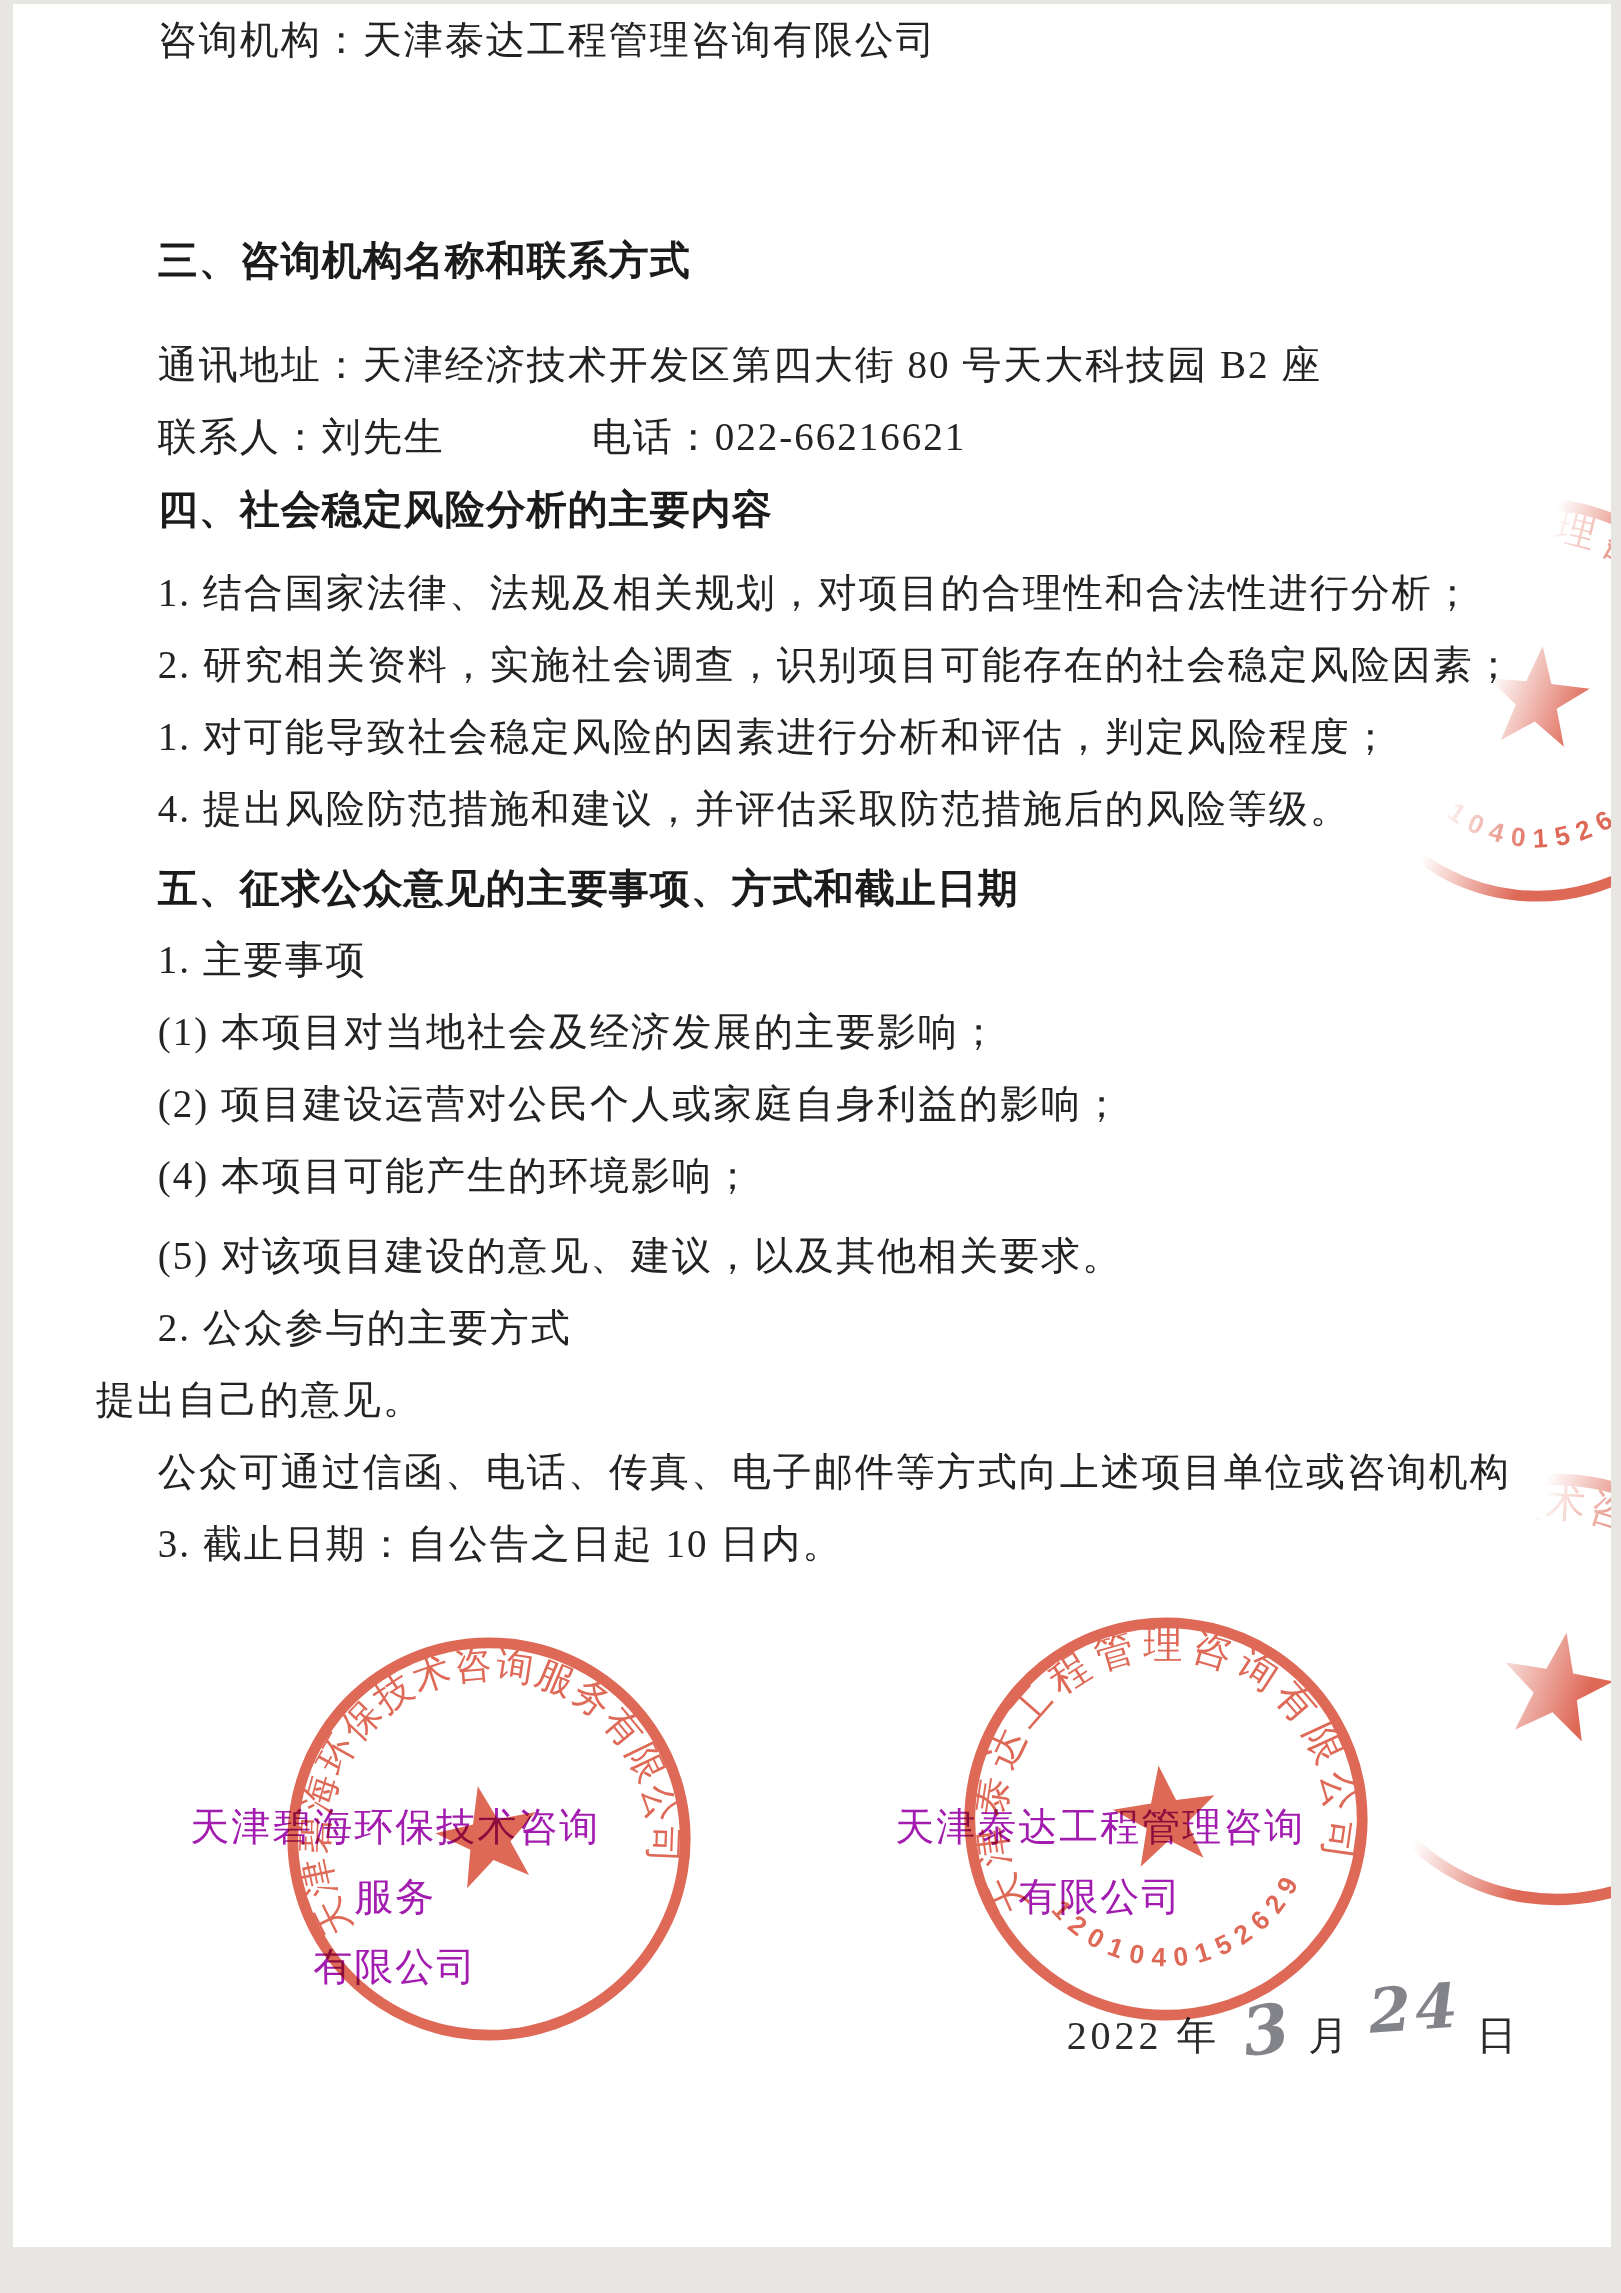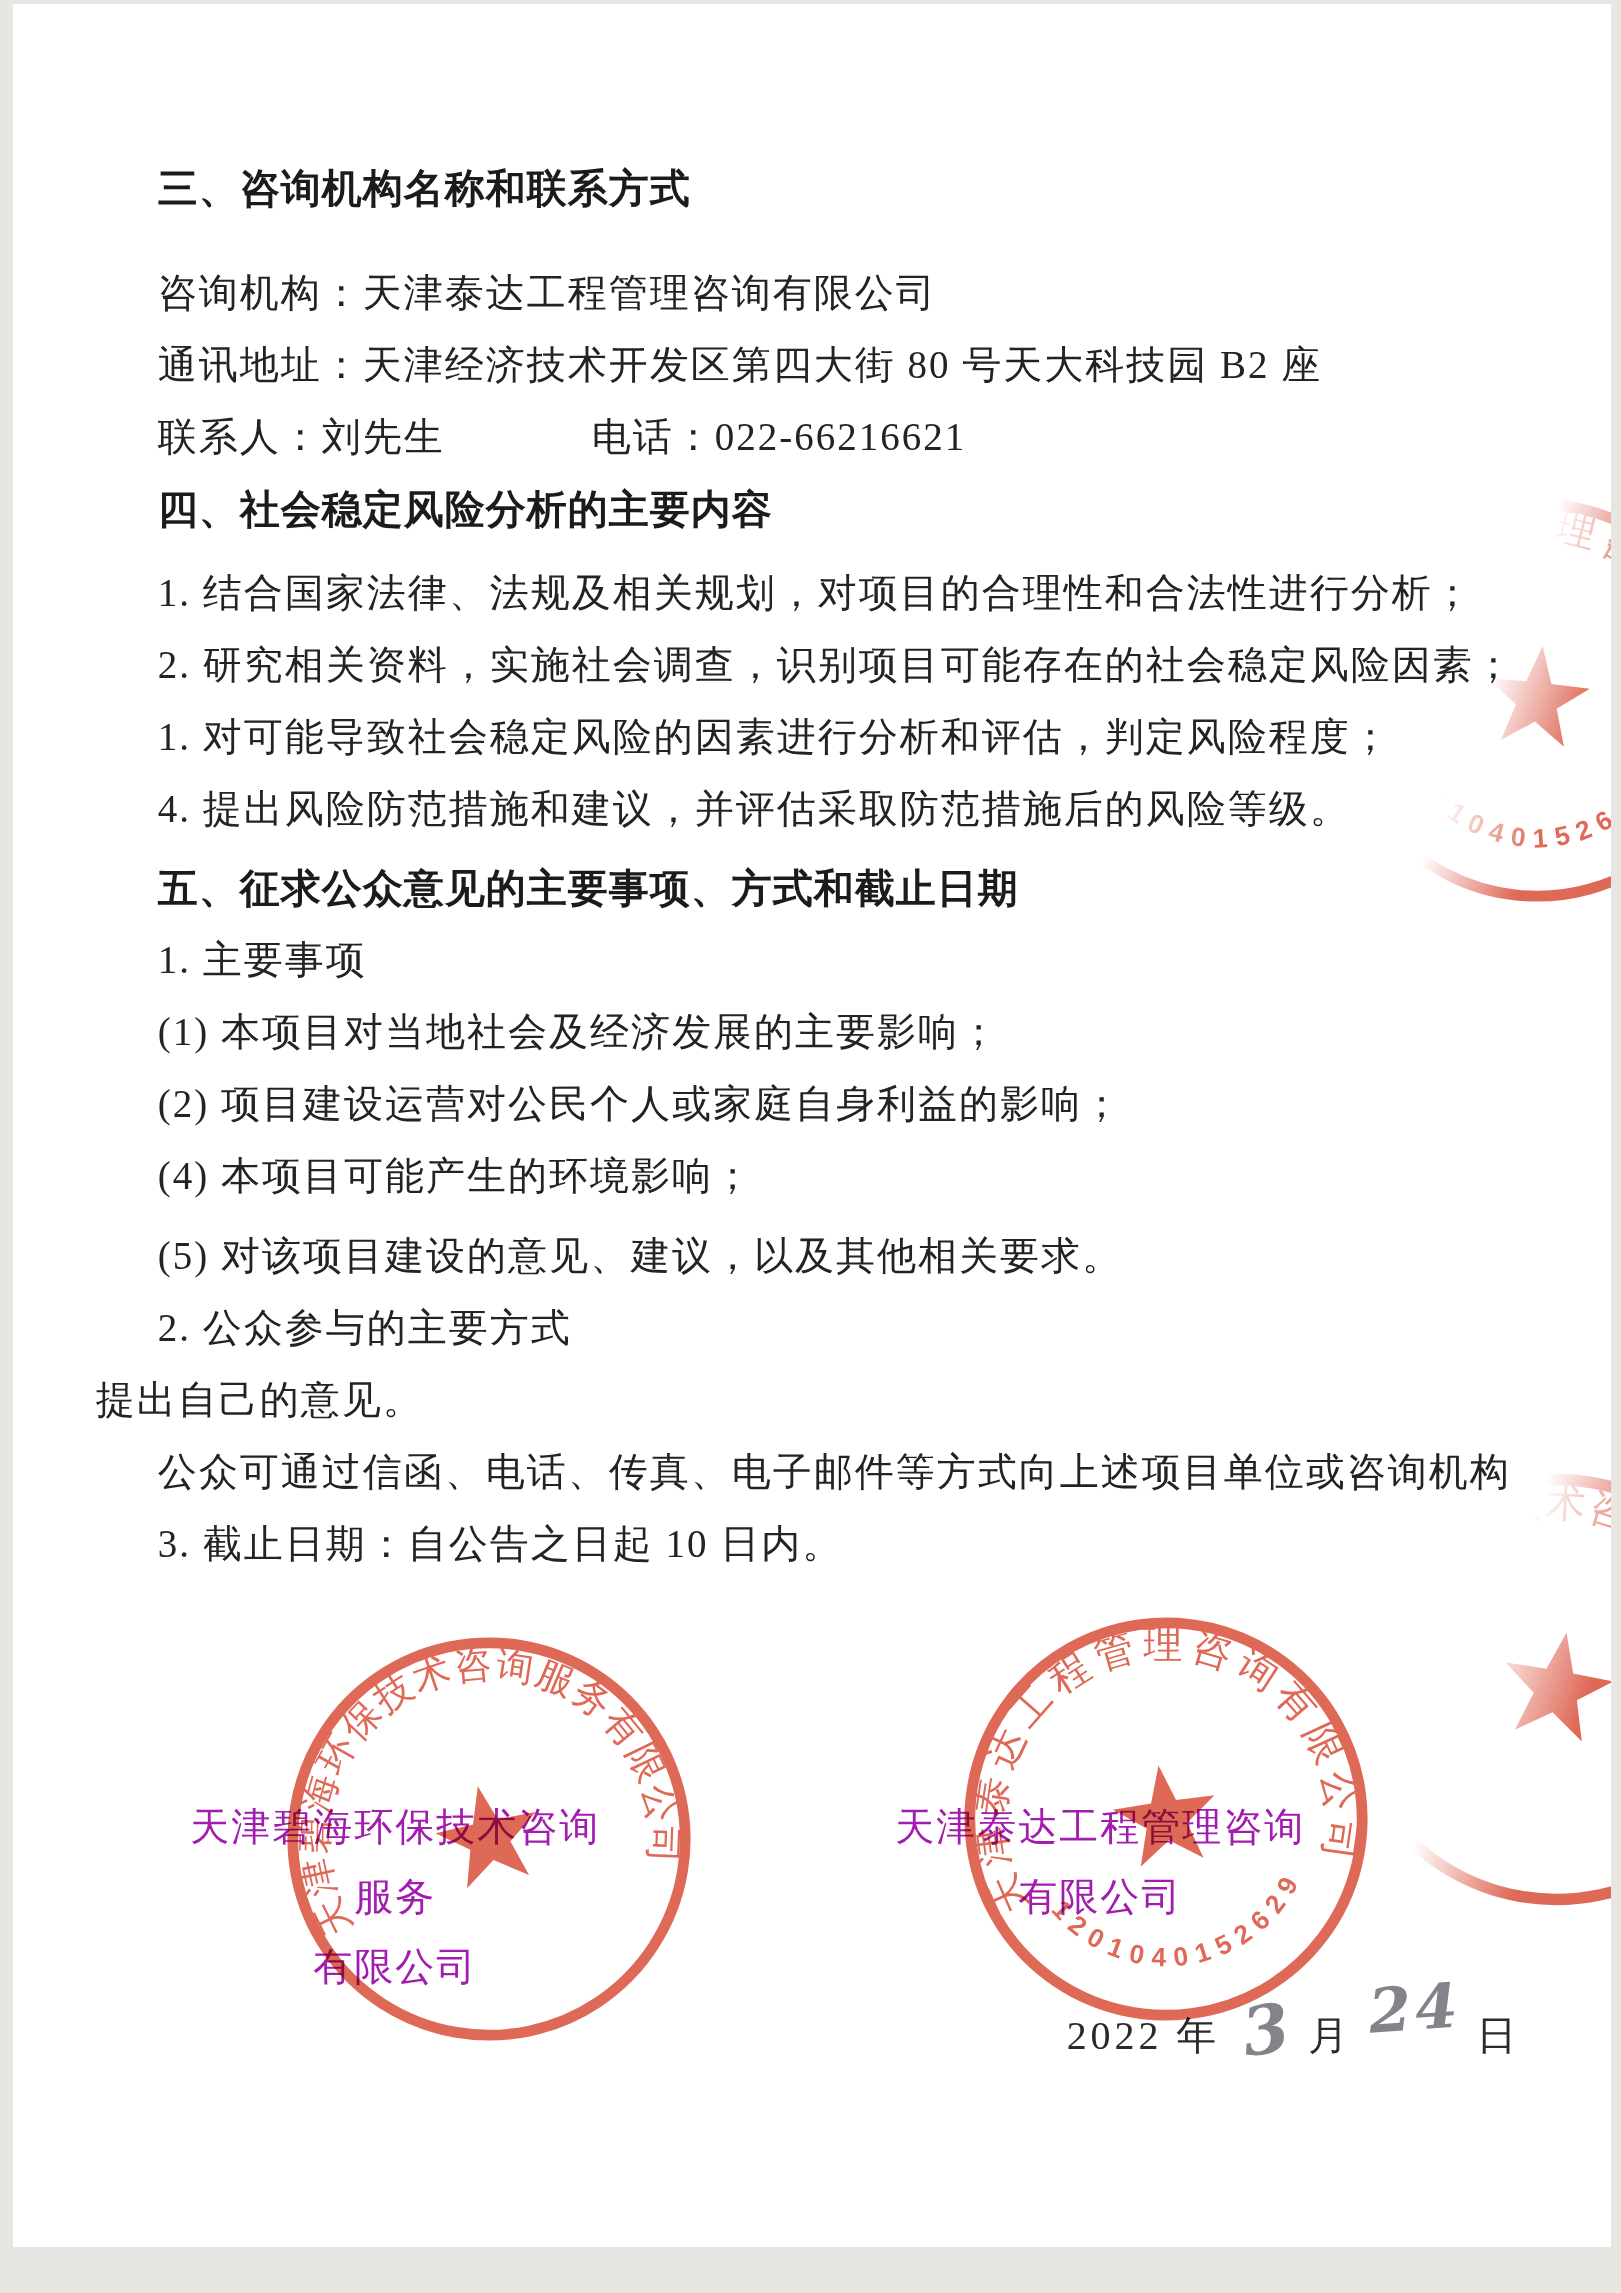--- a/index.html
+++ b/index.html
@@ -69,22 +69,22 @@
             mask-image:linear-gradient(100deg, rgba(0,0,0,0) 34%, #000 56%);
   }
 </style>
 </head>
 <body>
 
 <div class="stage">
   <div class="page">
 
     <div class="content">
+      <p class="ln">咨询机构：天津泰达工程管理咨询有限公司</p>
       <p class="ln head first-line-top mb32">三、咨询机构名称和联系方式</p>
-      <p class="ln">咨询机构：天津泰达工程管理咨询有限公司</p>
       <p class="ln">通讯地址：天津经济技术开发区第四大街 80 号天大科技园 B2 座</p>
       <p class="ln"><span>联系人：刘先生</span><span class="phone-gap"></span><span>电话：022-66216621</span></p>
 
       <p class="ln head mb12">四、社会稳定风险分析的主要内容</p>
       <p class="ln">1. 结合国家法律、法规及相关规划，对项目的合理性和合法性进行分析；</p>
       <p class="ln">2. 研究相关资料，实施社会调查，识别项目可能存在的社会稳定风险因素；</p>
       <p class="ln">1. 对可能导致社会稳定风险的因素进行分析和评估，判定风险程度；</p>
       <p class="ln">4. 提出风险防范措施和建议，并评估采取防范措施后的风险等级。</p>
 
       <p class="ln head mt8">五、征求公众意见的主要事项、方式和截止日期</p>

